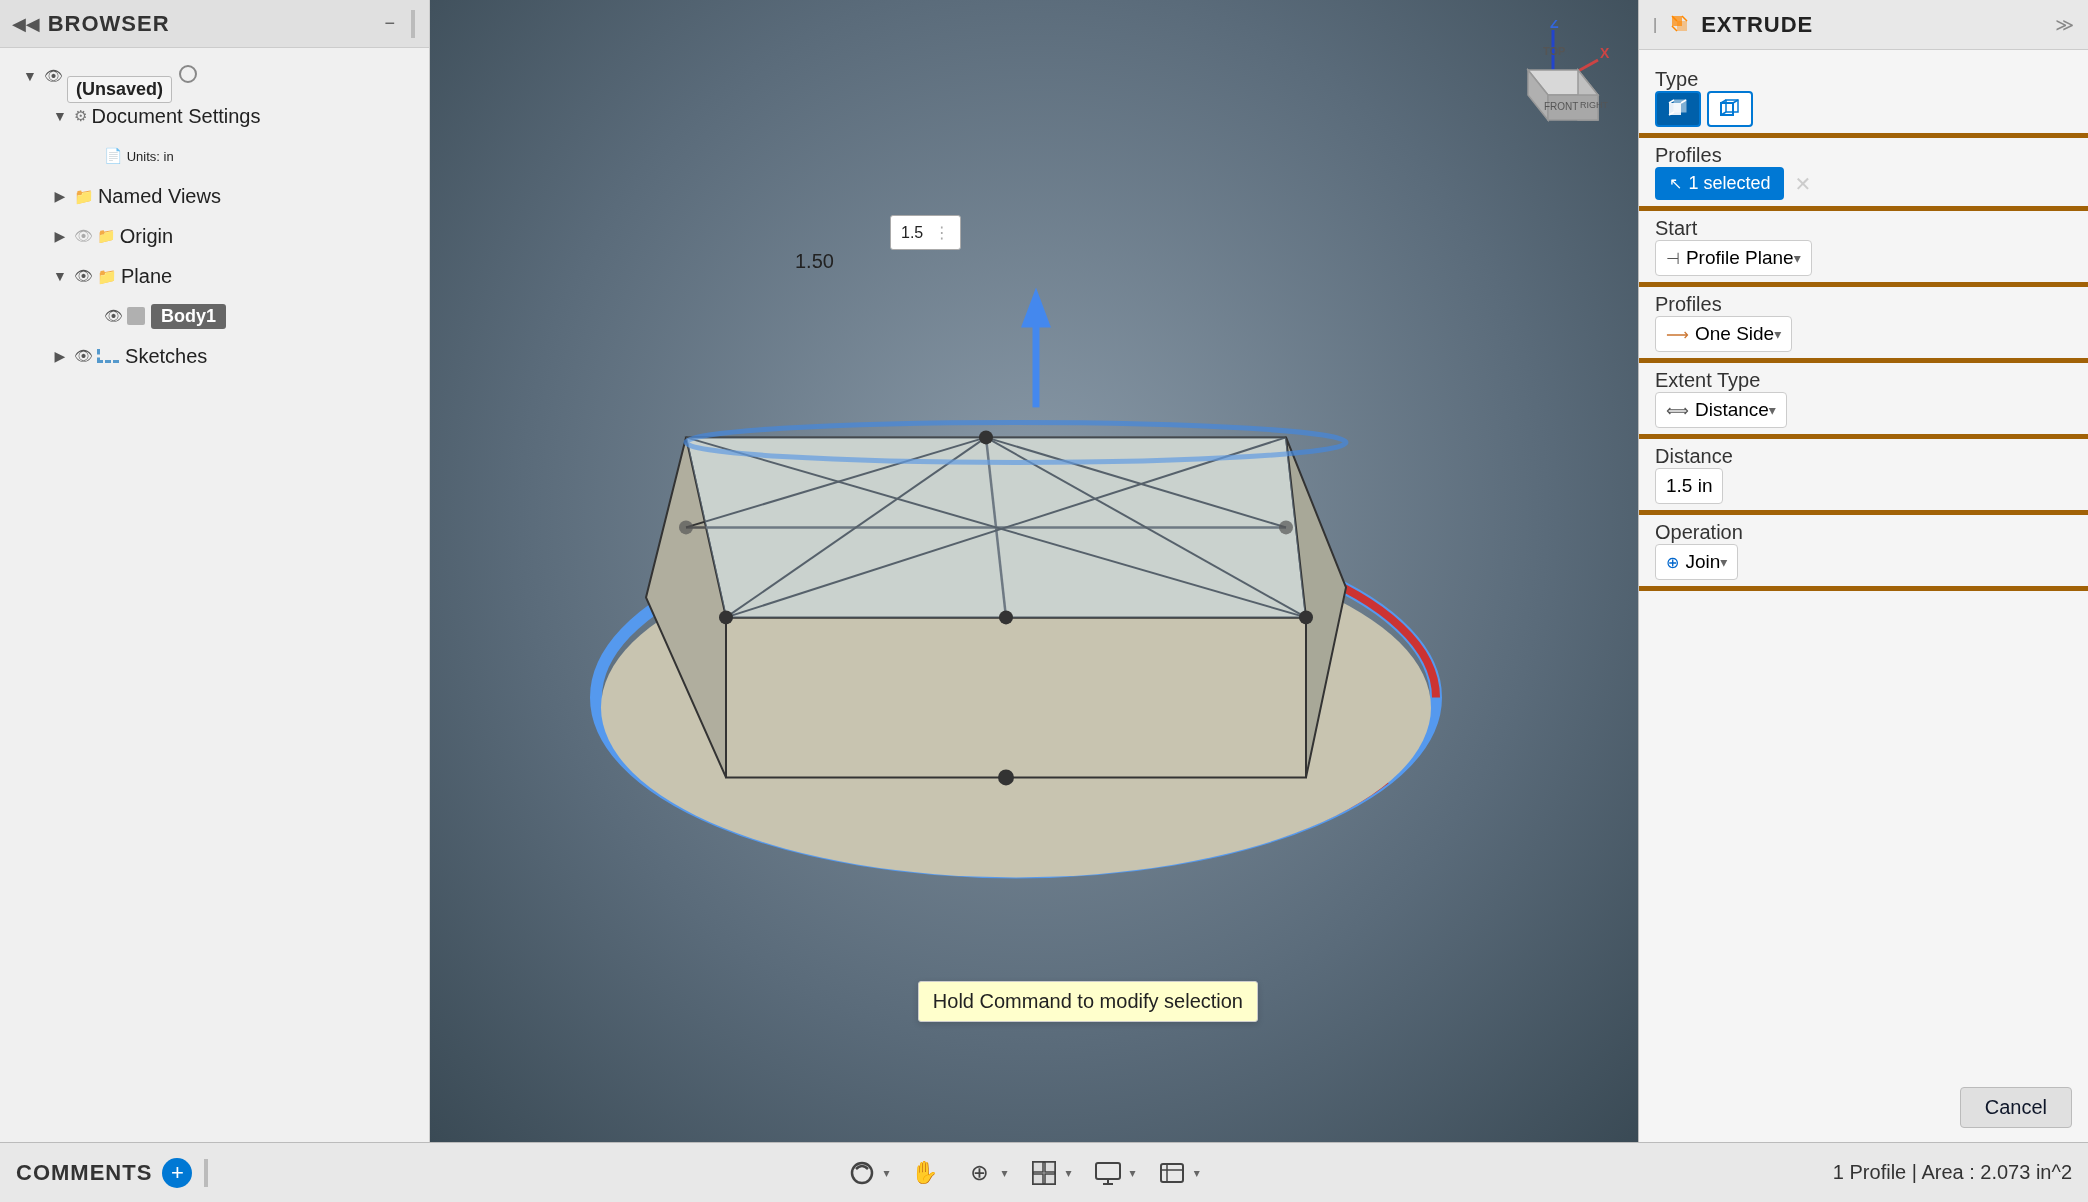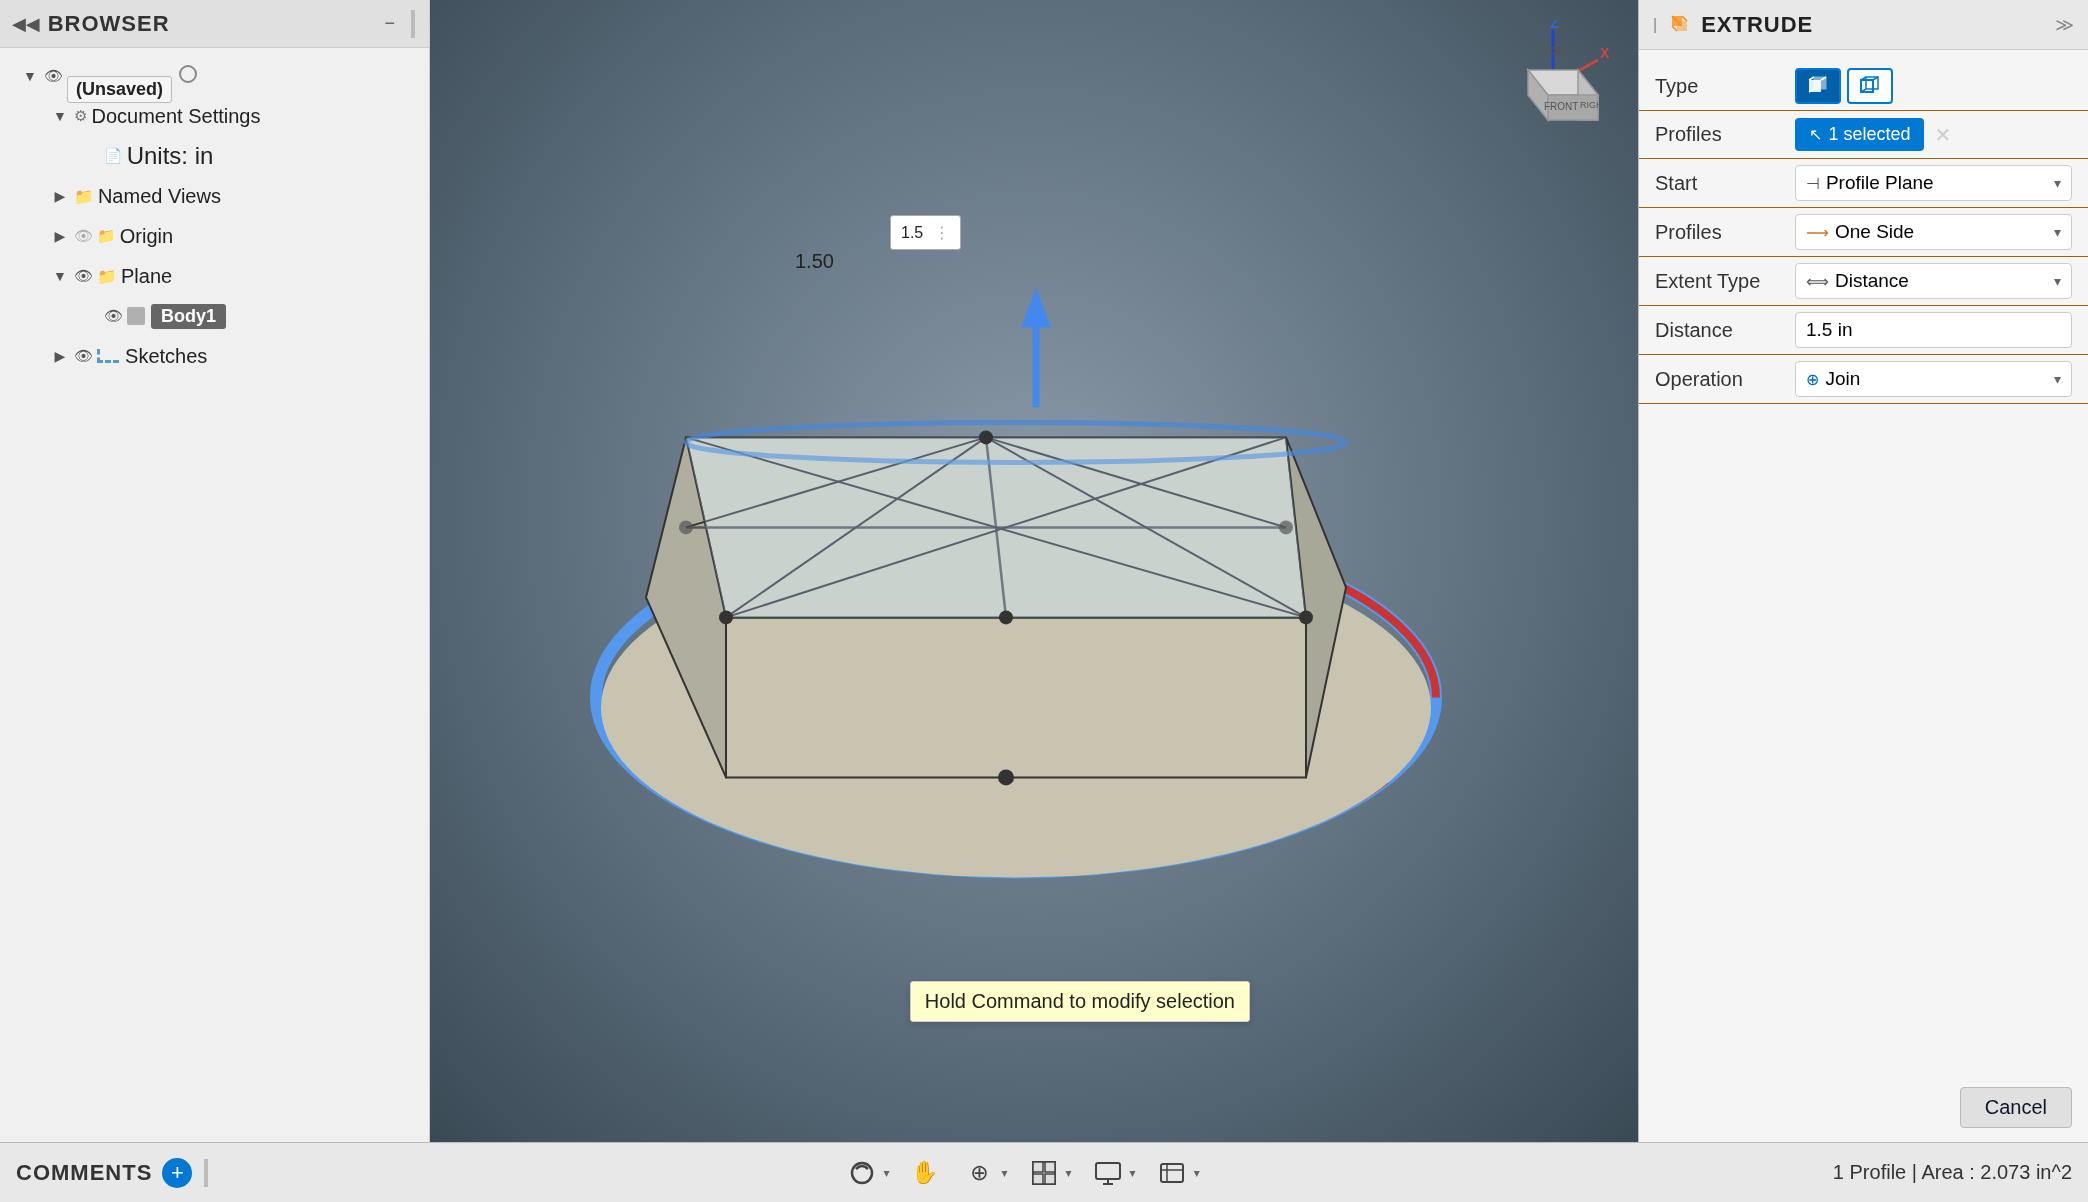--- a/index.html
+++ b/index.html
@@ -141,21 +141,21 @@
       left: 365px;
       font-size: 20px;
       color: #222;
       font-weight: 500;
     }
 
     
     .tooltip {
       position: absolute;
       bottom: 120px;
-      right: 388px;
+      right: 380px;
       background: #ffffcc;
       border: 1px solid #ccc;
       border-radius: 3px;
       padding: 8px 14px;
       font-size: 20px;
       color: #222;
       white-space: nowrap;
       box-shadow: 0 2px 6px rgba(0,0,0,0.15);
     }
 
@@ -191,24 +191,25 @@
       letter-spacing: 1px;
     }
 
     .extrude-content {
       flex: 1;
       padding: 12px 0;
     }
 
     .form-row {
       display: flex;
-      align-items: center;
+      align-items: flex-start;
       padding: 6px 16px;
       min-height: 48px;
-      border-bottom: 1px solid #a16207;
+      border-bottom: 5px solid #a16207;
+      flex-direction: column;
     }
 
     .form-label {
       width: 140px;
       font-size: 20px;
       color: #333;
       flex-shrink: 0;
     }
 
     .form-control {
@@ -441,21 +442,21 @@
 
       <div class="tree-item tree-indent-2">
         <span class="tree-arrow open"></span>
         <span style="font-size:15px; color:#777; margin-right:4px;">⚙</span>
         <span style="font-size:20px;">Document Settings</span>
       </div>
 
       <div class="tree-item tree-indent-3">
         <span class="tree-arrow leaf"></span>
         <span style="font-size:15px; color:#aaa; margin-right:4px;">📄</span>
-        <span style="font-size:24px;">Units: in</span>
+        <span style="font-size:13px;">Units: in</span>
       </div>
 
       <div class="tree-item tree-indent-2">
         <span class="tree-arrow closed"></span>
         <span style="font-size:16px; color:#aaa; margin-right:4px;">📁</span>
         <span style="font-size:20px;">Named Views</span>
       </div>
 
       <div class="tree-item tree-indent-2">
         <span class="tree-arrow closed"></span>

